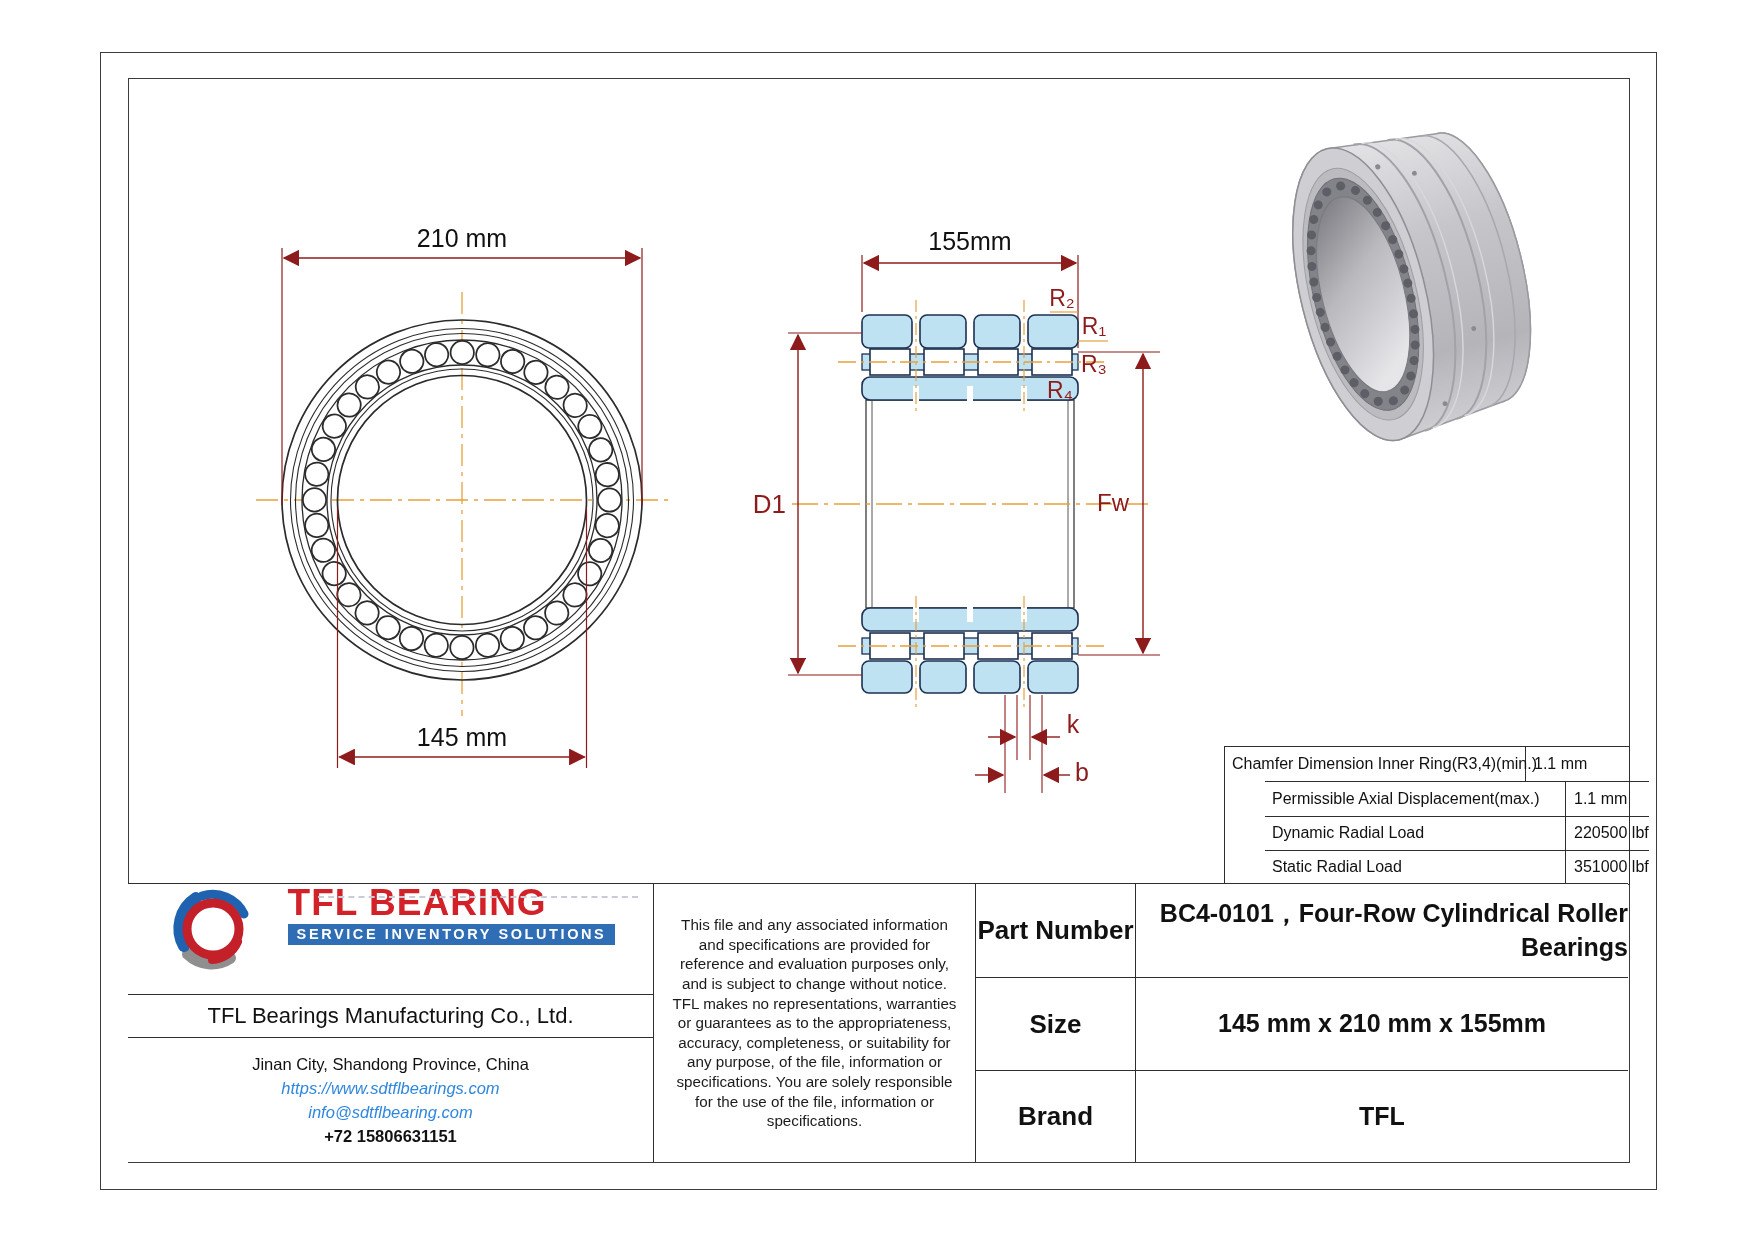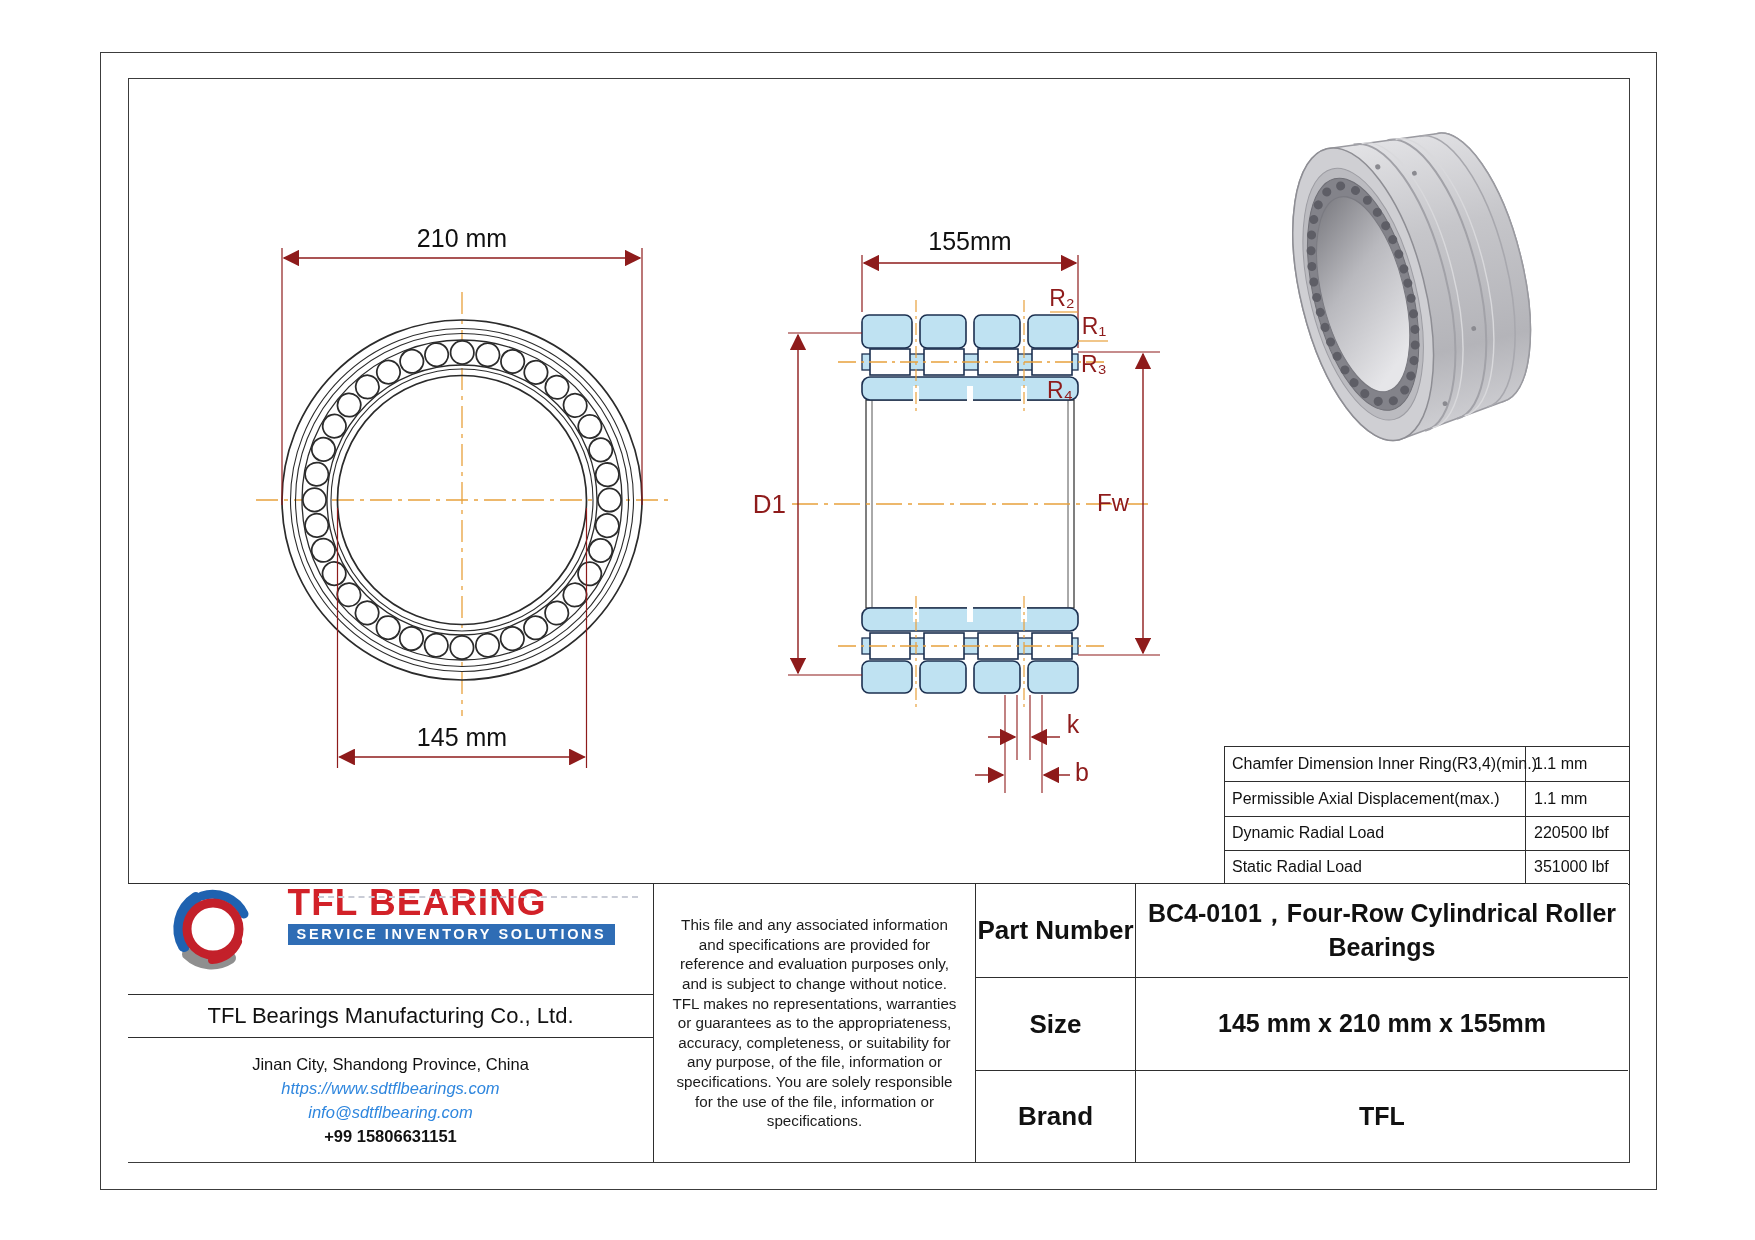--- a/index.html
+++ b/index.html
@@ -8,21 +8,21 @@
   .frame{position:absolute;border:1.6px solid #3c3c3c;}
   .frame.outer{left:100px;top:52px;width:1555px;height:1136px;}
   .frame.inner{left:128px;top:78px;width:1500px;height:1083px;}
   svg{position:absolute;left:0;top:0;}
   svg text{font-family:"Liberation Sans",sans-serif;}
 
   
   .spec-table{position:absolute;left:1224px;top:746px;width:404px;height:137px;
       display:grid;grid-template-rows:repeat(4,1fr);border:1.6px solid #2e2e2e;background:#fff;}
   .spec-row{display:grid;grid-template-columns:301px 1fr;}
-  .spec-row + .spec-row{border-top:1.4px solid #2e2e2e;}
+  .spec-row + .spec-row{border-top:1.4px solid #2e2e2e;margin-left:40px;}
   .spec-label{display:flex;align-items:center;padding-left:7px;font-size:16px;border-right:1.4px solid #2e2e2e;white-space:nowrap;}
   .spec-value{display:flex;align-items:center;padding-left:8px;font-size:16px;white-space:nowrap;}
 
   
   .title-block{position:absolute;left:128px;top:883px;width:1500px;height:278px;
       border-top:1.6px solid #2e2e2e;display:grid;grid-template-columns:525px 322px 1fr;background:#fff;}
   .tb-cell{position:relative;}
   .tb-cell + .tb-cell{border-left:1.6px solid #2e2e2e;}
 
   .logo-cell{display:grid;grid-template-rows:110px 44px 1fr;}
@@ -39,21 +39,21 @@
   .link{color:#2e86de;}
   .phone{color:#111;font-weight:600;}
 
   .disclaimer-cell{display:flex;align-items:center;justify-content:center;}
   .disclaimer-text{white-space:pre-line;text-align:center;font-size:15.2px;line-height:19.6px;color:#1b1b1b;padding:0 4px;}
 
   .part-table{display:grid;grid-template-rows:93px 93px 1fr;font-weight:bold;}
   .part-row{display:grid;grid-template-columns:160px 1fr;}
   .part-row + .part-row{border-top:1.5px solid #2e2e2e;}
   .part-label{display:flex;align-items:center;justify-content:center;font-size:26px;border-right:1.5px solid #2e2e2e;}
-  .part-value{display:flex;align-items:center;justify-content:center;text-align:center;font-size:25px;line-height:1.35;}
+  .part-value{display:flex;align-items:center;justify-content:center;text-align:right;font-size:25px;line-height:1.35;}
   .part-value > span{max-width:492px;}
 </style>
 </head>
 <body>
 
 <div class="page">
 
   <div class="frame outer"></div>
   <div class="frame inner"></div>
 
@@ -244,21 +244,21 @@
         <div class="logo-text-wrap">
           <div class="logo-title">TFL BEARING</div>
           <div class="logo-tagline">SERVICE INVENTORY SOLUTIONS</div>
         </div>
       </div>
       <div class="company-name-row">TFL Bearings Manufacturing Co., Ltd.</div>
       <div class="company-contact">
         <div>Jinan City, Shandong Province, China</div>
         <a class="link" href="#">https://www.sdtflbearings.com</a>
         <a class="link" href="#">info@sdtflbearing.com</a>
-        <div class="phone">+99 15806631151</div>
+        <div class="phone">+72 15806631151</div>
       </div>
     </div>
 
     <div class="tb-cell disclaimer-cell">
       <div class="disclaimer-text">This file and any associated information
 and specifications are provided for
 reference and evaluation purposes only,
 and is subject to change without notice.
 TFL makes no representations, warranties
 or guarantees as to the appropriateness,

